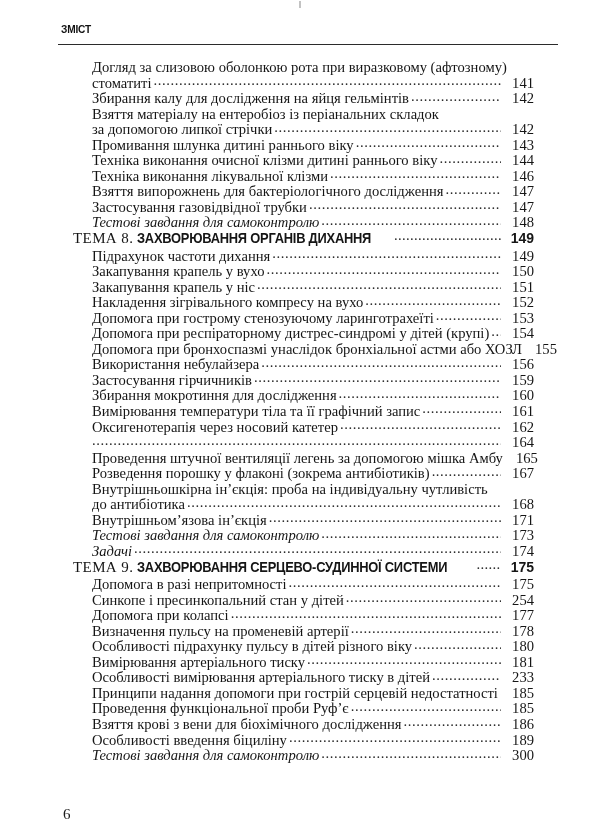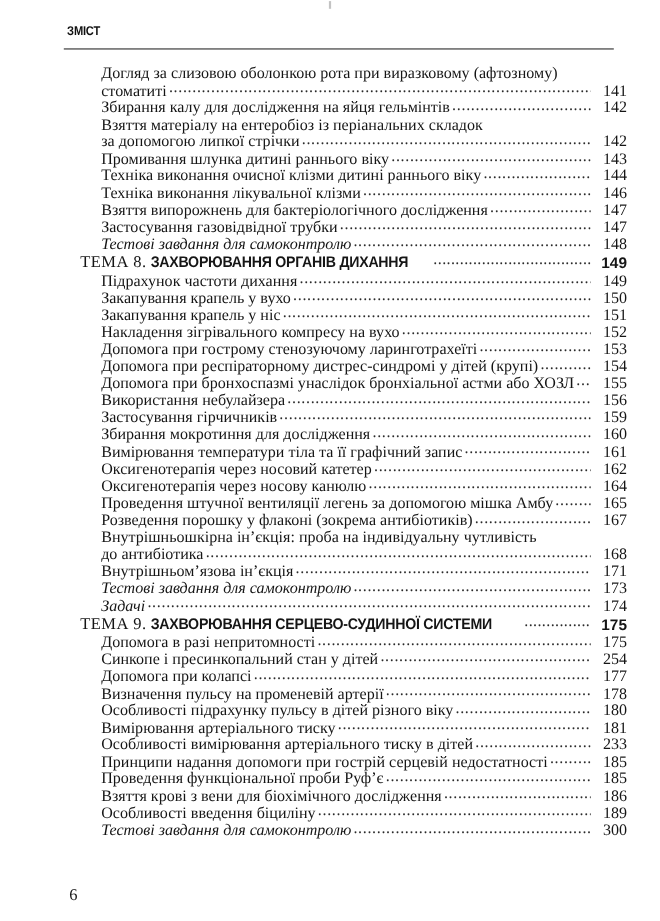--- a/index.html
+++ b/index.html
@@ -108,21 +108,21 @@
     color: #2a2a2a;
     white-space: nowrap;
   }
   .no-leader .leader::before { content: ""; }
 
   .e-page {
     flex: 0 0 auto;
     width: 30px;
     text-align: right;
     padding-left: 3px;
-    padding-right: 30px;
+    padding-right: 66px;
     box-sizing: content-box;
     font-variant-numeric: lining-nums;
   }
 
   
   .entry.lvl-theme { font-size: 15px; }
   .entry.lvl-theme .t-prefix {
     font-family: "Liberation Serif", serif;
     font-weight: normal;
     letter-spacing: .4px;
@@ -334,21 +334,20 @@
       </div>
       <div class="entry lvl-item">
         <div class="e-row">
           <span class="e-title">Оксигенотерапія через носовий катетер</span>
           <span class="leader"></span>
           <span class="e-page">162</span>
         </div>
       </div>
       <div class="entry lvl-item">
         <div class="e-row">
-          <span class="e-title">Оксигенотерапія через носову канюлю</span>
           <span class="leader"></span>
           <span class="e-page">164</span>
         </div>
       </div>
       <div class="entry lvl-item">
         <div class="e-row">
           <span class="e-title">Проведення штучної вентиляції легень за допомогою мішка Амбу</span>
           <span class="leader"></span>
           <span class="e-page">165</span>
         </div>

